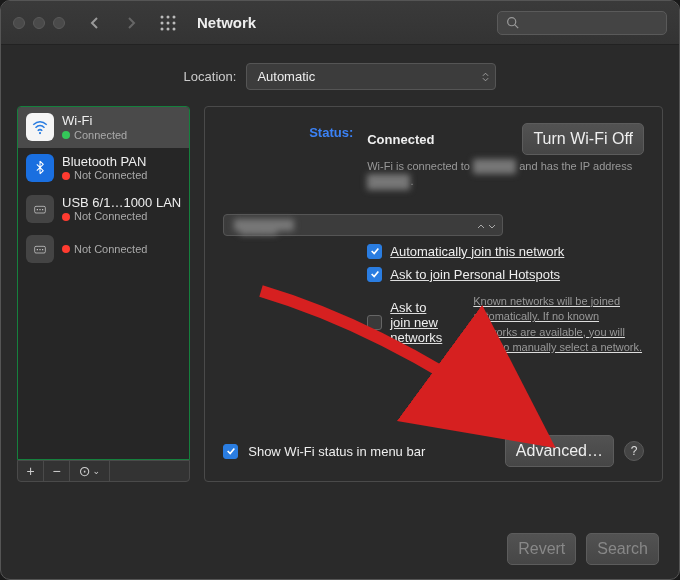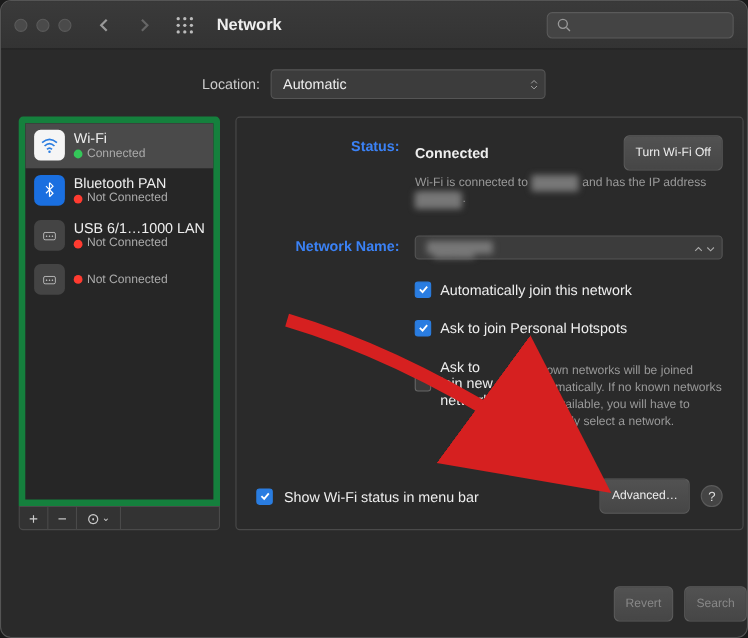--- a/index.html
+++ b/index.html
@@ -59,21 +59,21 @@
   .select .chev { display: flex; flex-direction: column; gap: 0; color: #aaa; }
   .select .chev svg { width: 7px; height: 5px; }
 
   .body {
     display: flex; gap: 14px;
     padding: 0 16px 0 16px;
   }
   .sb-list {
     flex: 1;
     background: #262626;
-    border: 6px solid #15803d;
+    border: 1px solid #15803d;
     border-radius: 4px 4px 0 0;
     overflow: hidden;
   }
   .sb-item {
     display: flex; align-items: center; gap: 8px;
     padding: 6px 8px;
   }
   .sb-item.sel { background: #4a4a4a; }
   .sb-icon {
     width: 28px; height: 28px; border-radius: 6px;
@@ -114,32 +114,32 @@
   .lab { width: 130px; text-align: right; color: #3b82f6; padding-top: 2px; font-weight: bold; }
   .val { flex: 1; }
   .status-line { display: flex; align-items: center; gap: 10px; }
   .status-connected { font-weight: 600; color: #eee; }
   .btn {
     background: linear-gradient(#525252, #464646);
     border: 1px solid #5c5c5c;
     border-radius: 5px; color: #eee;
     padding: 15px 10px; height: 25px;
     display: inline-flex; align-items: center; justify-content: center;
-    font-size: 11px;
+    font-size: 16px;
   }
   .sub { color: #999; font-size: 11px; margin-top: 4px; line-height: 1.4; max-width: 280px; }
   .blur { filter: blur(3px); display: inline-block; background: #777; color: #777; border-radius: 2px; padding: 0 6px; }
   .nn-select {
     display: flex; align-items: center; justify-content: space-between;
     background: #3c3c3c; border: 1px solid #555;
     border-radius: 4px; height: 22px; padding: 0 6px 0 10px;
     width: 280px;
   }
   .nn-select .blur { height: 12px; width: 60px; }
-  .check-row { display: flex; align-items: flex-start; gap: 8px; margin: 20px 0 0 144px; }
+  .check-row { display: flex; align-items: center; gap: 8px; margin: 8px 0 0 144px; text-decoration: underline; }
   .check-row.sub-after { flex-direction: row; }
   .chk {
     width: 15px; height: 15px; border-radius: 3px;
     border: 1px solid #666; background: #3a3a3a;
     display: flex; align-items: center; justify-content: center;
     flex-shrink: 0;
   }
   .chk.checked { background: #2a7de1; border-color: #2a7de1; }
   .chk svg { width: 10px; height: 10px; color: #fff; }
   .chk-label { color: #eee; }
@@ -149,21 +149,21 @@
     display: flex; align-items: center; gap: 10px;
   }
   .detail-footer .spacer { flex: 1; }
   .help {
     width: 20px; height: 20px; border-radius: 50%;
     background: #444; border: 1px solid #5a5a5a;
     display: flex; align-items: center; justify-content: center;
     color: #ddd; font-size: 12px;
   }
   .bottom-actions {
-    position: absolute; right: 0; bottom: 14px;
+    position: absolute; right: 20px; bottom: 14px;
     display: flex; gap: 10px;
   }
   .btn.dim { color: #888; }
 
   .arrow-svg {
     position: absolute; left: 245px; top: 280px;
     width: 320px; height: 180px;
     pointer-events: none;
   }
 
@@ -323,21 +323,20 @@
             <span class="spacer"></span>
             <button class="btn">Turn Wi-Fi Off</button>
           </div>
           <div class="sub">
             <span>Wi-Fi is connected to </span><span class="blur">████</span><span> and has the IP address </span><span class="blur">████</span>.
           </div>
         </div>
       </div>
 
       <div class="row" style="margin-top:24px">
-        <div class="lab">Network Name:</div>
         <div class="val">
           <div class="nn-select">
             <span class="blur">████</span>
             <span class="chev" style="color:#aaa">
               <svg width="8" height="5" viewBox="0 0 8 5">
                   <path d="M1 4 L4 1 L7 4" stroke="currentColor" fill="none"></path>
                 </svg>
               <svg width="8" height="5" viewBox="0 0 8 5">
                   <path d="M1 1 L4 4 L7 1" stroke="currentColor" fill="none"></path>
                 </svg>

